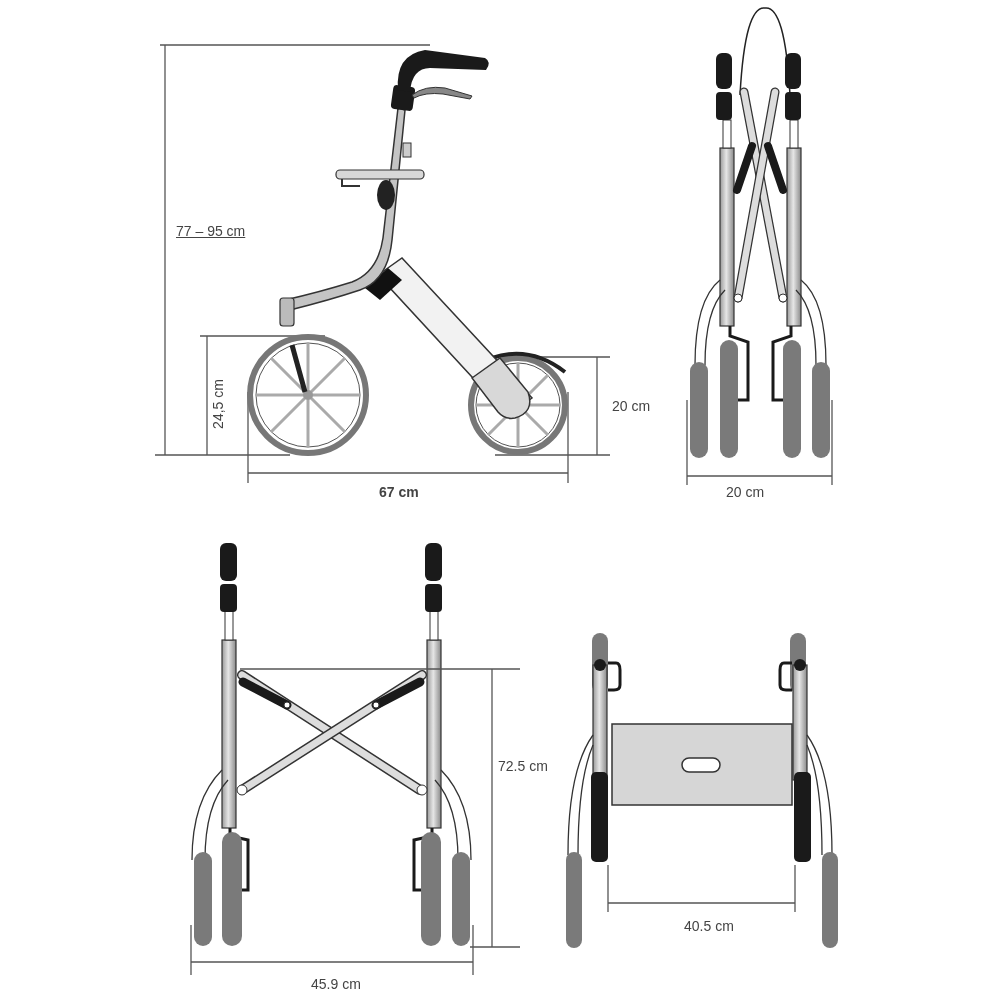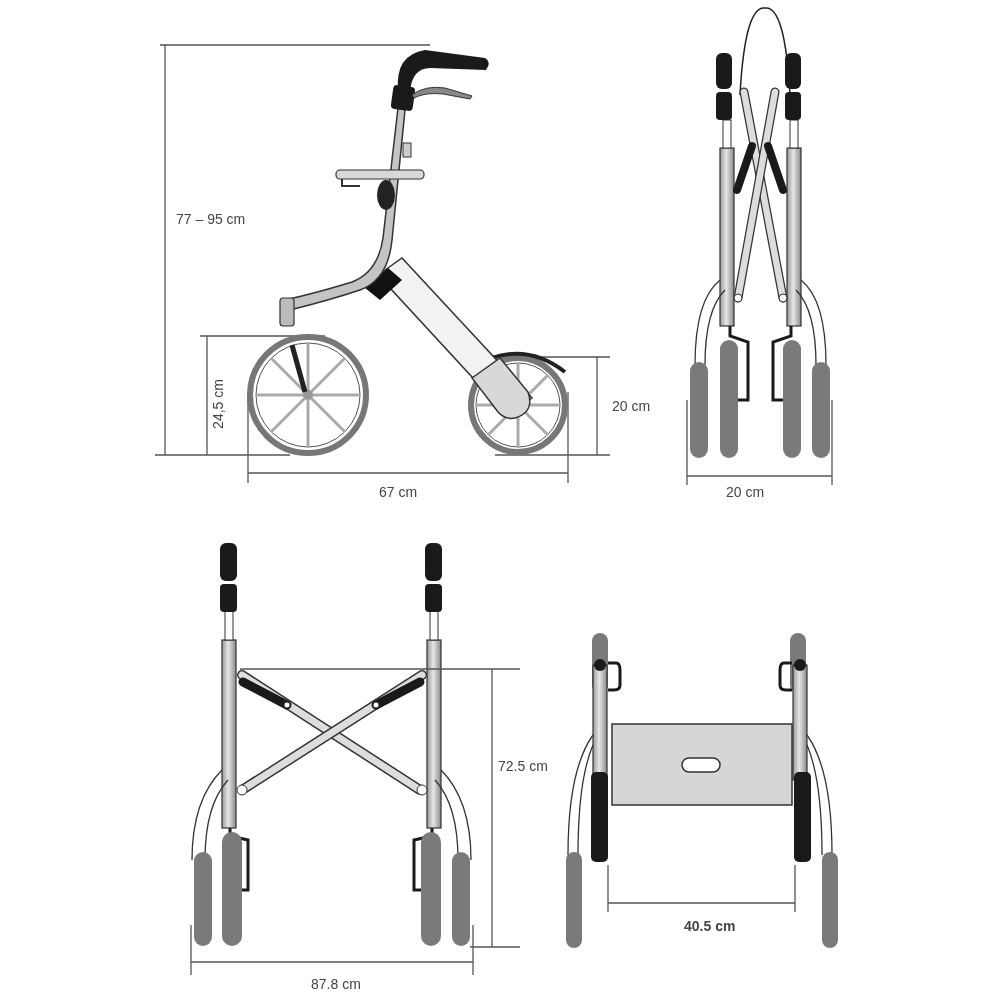--- a/index.html
+++ b/index.html
@@ -189,20 +189,20 @@
     <rect x="566" y="852" width="16" height="96" rx="8" fill="#7a7a7a"></rect>
     <rect x="822" y="852" width="16" height="96" rx="8" fill="#7a7a7a"></rect>
     <g stroke="#555" stroke-width="1.3">
       <line x1="608" y1="865" x2="608" y2="912"></line>
       <line x1="795" y1="865" x2="795" y2="912"></line>
       <line x1="608" y1="903" x2="795" y2="903"></line>
     </g>
   </g>
 </svg>
 
-<span class="label" style="left:176px;top:211px;">77 – 95 cm</span>
+<span class="label" style="left:176px;top:223px;text-decoration:underline;">77 – 95 cm</span>
 <span class="label rot" style="left:193px;top:396px;">24,5 cm</span>
 <span class="label" style="left:612px;top:398px;">20 cm</span>
-<span class="label" style="left:379px;top:484px;">67 cm</span>
+<span class="label" style="left:379px;top:484px;font-weight:bold;">67 cm</span>
 <span class="label" style="left:726px;top:484px;">20 cm</span>
 <span class="label" style="left:498px;top:758px;">72.5 cm</span>
-<span class="label" style="left:311px;top:976px;">87.8 cm</span>
-<span class="label" style="left:684px;top:918px;font-weight:bold;">40.5 cm</span>
+<span class="label" style="left:311px;top:976px;">45.9 cm</span>
+<span class="label" style="left:684px;top:918px;">40.5 cm</span>
 
 </body></html>

